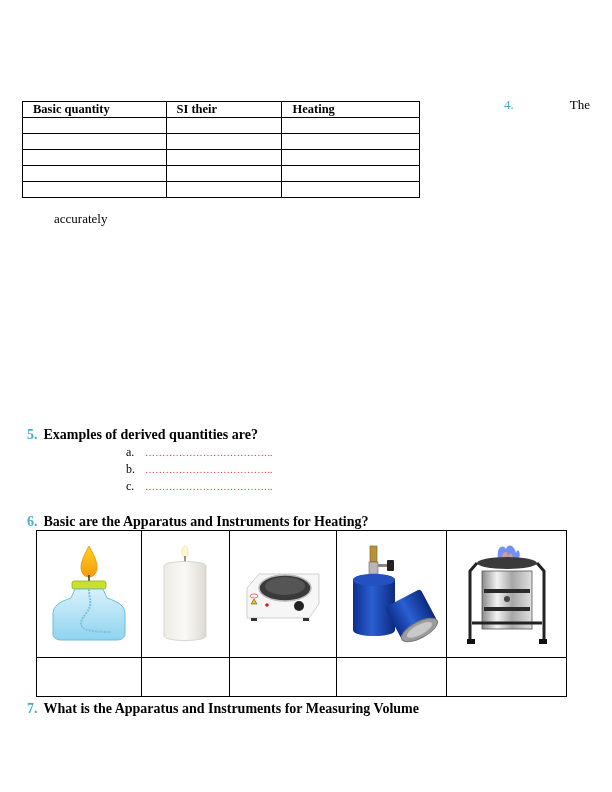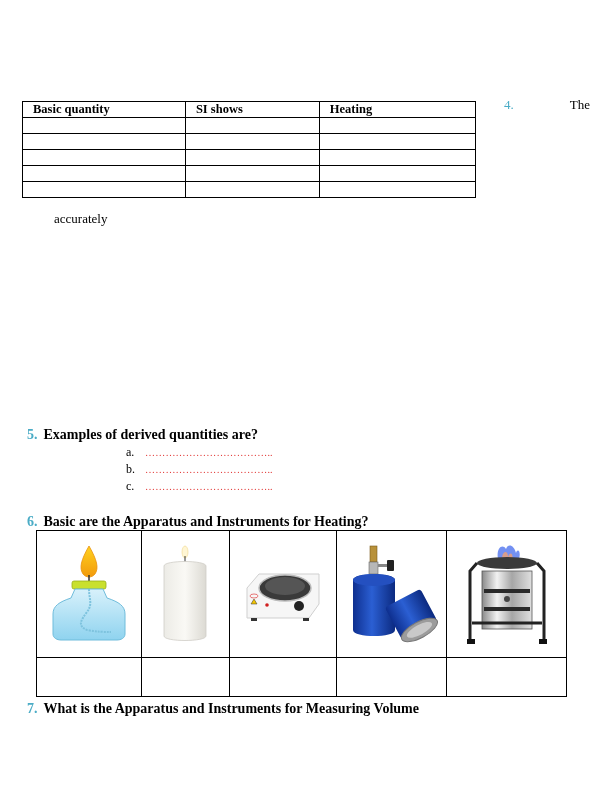--- a/index.html
+++ b/index.html
@@ -15,21 +15,21 @@
       font-family: "Liberation Serif", "DejaVu Serif", serif;
       color: #000;
     }
     .abs { position: absolute; }
 
     
     table.q4 {
       position: absolute;
       left: 22px;
       top: 101px;
-      width: 454px;
+      width: 398px;
       border-collapse: collapse;
       font-size: 12.5px;
     }
     table.q4 td, table.q4 th {
       border: 1px solid #000;
       height: 15px;
       padding: 0 0 0 10px;
       text-align: left;
       vertical-align: top;
       line-height: 15px;
@@ -120,21 +120,21 @@
 
 <table class="q4">
   <colgroup>
       <col class="c1">
       <col class="c2">
       <col class="c3">
     </colgroup>
   <thead>
     <tr>
       <th>Basic quantity</th>
-      <th>SI shows</th>
+      <th>SI their</th>
       <th>Heating</th>
     </tr>
   </thead>
   <tbody>
     <tr>
       <td></td>
       <td></td>
       <td></td>
     </tr>
     <tr>

